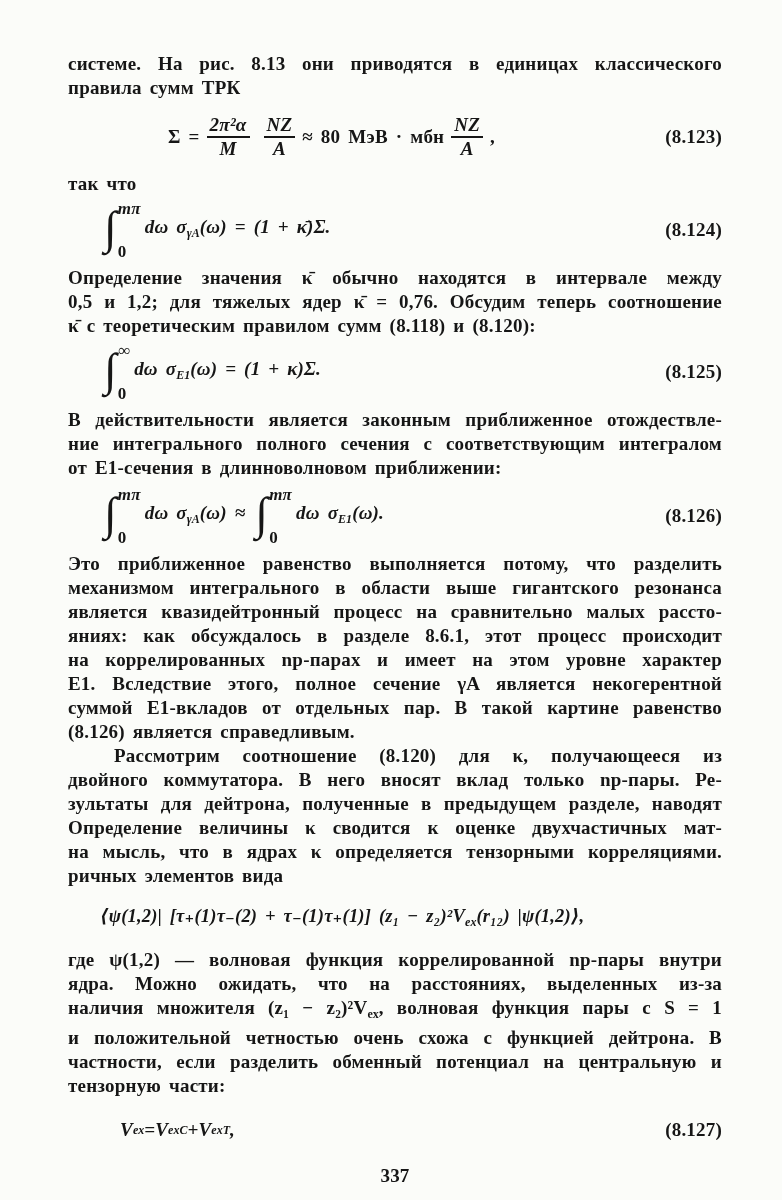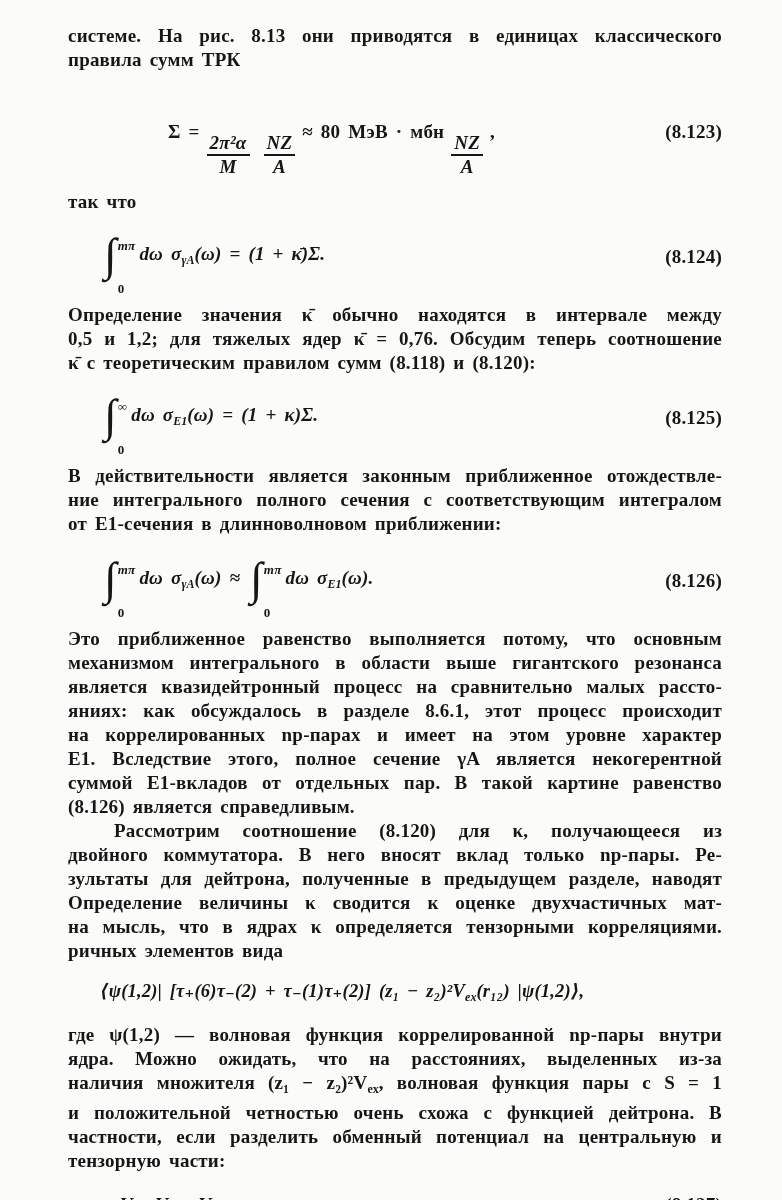--- a/index.html
+++ b/index.html
@@ -1,37 +1,37 @@
 <!DOCTYPE html>
 <html><head>
 <meta charset="utf-8">
 <style>
   html,body{margin:0;padding:0;background:#fbfcf9;}
   .page{
     width:782px;height:1200px;overflow:hidden;box-sizing:border-box;
     background:#fbfcf9;color:#161616;
-    padding:24px 60px 0 68px;
+    padding:52px 60px 0 68px;
     font-family:"Liberation Serif","DejaVu Serif",serif;
     font-weight:700;font-size:19px;line-height:24px;
     letter-spacing:0.2px;word-spacing:3px;
   }
   .para{text-align:justify;}
   .tl{text-align:justify;text-align-last:justify;}
   .tl.last{text-align-last:auto;}
   .tl.indent{padding-left:46px;}
   .eq{display:flex;align-items:center;}
   .eqbody{display:inline-flex;align-items:center;white-space:nowrap;}
   .eqnum{margin-left:auto;white-space:nowrap;}
   .it{font-style:italic;}
   .frac{display:inline-flex;flex-direction:column;align-items:center;vertical-align:middle;margin:0 7px;line-height:1.15;font-style:italic;}
-  .frac .fn{border-bottom:2px solid #161616;padding:0 3px;margin-top:46px;}
+  .frac .fn{border-bottom:2px solid #161616;padding:0 3px;}
   .frac .fd{padding:0 3px;}
   .intwrap{display:inline-flex;align-items:center;margin-right:4px;}
   .bigint{font-size:46px;line-height:54px;font-weight:400;transform:translateY(-2px);}
-  .lims{display:inline-flex;flex-direction:column;justify-content:space-between;height:56px;font-size:13px;line-height:13px;margin-left:1px;margin-top:19px;}
+  .lims{display:inline-flex;flex-direction:column;justify-content:space-between;height:56px;font-size:17px;line-height:13px;margin-left:1px;}
   .lims .up{font-style:italic;}
   .sb{font-size:12px;vertical-align:-4px;letter-spacing:0;}
   .sp{font-size:12px;vertical-align:7px;letter-spacing:0;}
   .mrow{white-space:nowrap;}
   .pageno{text-align:center;}
   
   .m-eq123{margin:14px 0 12px 100px;}
   .m-eq124{margin:6px 0 8px 36px;}
   .m-eq125{margin:6px 0 8px 36px;}
   .m-eq126{margin:8px 0 8px 36px;}
@@ -135,40 +135,40 @@
           <span class="up">mπ</span>
           <span class="lo">0</span>
         </span>
       </span>
       <span class="it"><span>dω σ</span><span class="sb">E1</span><span>(ω).</span></span>
     </span>
     <span class="eqnum">(8.126)</span>
   </div>
 
   <div class="para m-p5">
-    <div class="tl">Это приближенное равенство выполняется потому, что основным</div>
+    <div class="tl">Это приближенное равенство выполняется потому, что разделить</div>
     <div class="tl">механизмом интегрального в области выше гигантского резонанса</div>
     <div class="tl">является квазидейтронный процесс на сравнительно малых рассто-</div>
     <div class="tl">яниях: как обсуждалось в разделе 8.6.1, этот процесс происходит</div>
     <div class="tl">на коррелированных np-парах и имеет на этом уровне характер</div>
     <div class="tl">E1. Вследствие этого, полное сечение γA является некогерентной</div>
     <div class="tl">суммой E1-вкладов от отдельных пар. В такой картине равенство</div>
     <div class="tl last">(8.126) является справедливым.</div>
   </div>
 
   <div class="para">
     <div class="tl indent">Рассмотрим соотношение (8.120) для κ, получающееся из</div>
     <div class="tl">двойного коммутатора. В него вносят вклад только np-пары. Ре-</div>
     <div class="tl">зультаты для дейтрона, полученные в предыдущем разделе, наводят</div>
     <div class="tl">Определение величины κ сводится к оценке двухчастичных мат-</div>
     <div class="tl">на мысль, что в ядрах κ определяется тензорными корреляциями.</div>
     <div class="tl last">ричных элементов вида</div>
   </div>
 
-  <div class="mrow it m-matrix"><span>⟨ψ(1,2)| [τ₊(6)τ₋(2) + τ₋(1)τ₊(2)] (z₁ − z₂)²</span><span>V</span><span class="sb">ex</span><span>(r₁₂) |ψ(1,2)⟩,</span></div>
+  <div class="mrow it m-matrix"><span>⟨ψ(1,2)| [τ₊(1)τ₋(2) + τ₋(1)τ₊(1)] (z₁ − z₂)²</span><span>V</span><span class="sb">ex</span><span>(r₁₂) |ψ(1,2)⟩,</span></div>
 
   <div class="para">
     <div class="tl">где ψ(1,2) — волновая функция коррелированной np-пары внутри</div>
     <div class="tl">ядра. Можно ожидать, что на расстояниях, выделенных из-за</div>
     <div class="tl"><span>наличия множителя (z₁ − z₂)²</span><span>V</span><span class="sb">ex</span><span>, волновая функция пары с S = 1</span></div>
     <div class="tl">и положительной четностью очень схожа с функцией дейтрона. В</div>
     <div class="tl">частности, если разделить обменный потенциал на центральную и</div>
     <div class="tl last">тензорную части:</div>
   </div>
 

